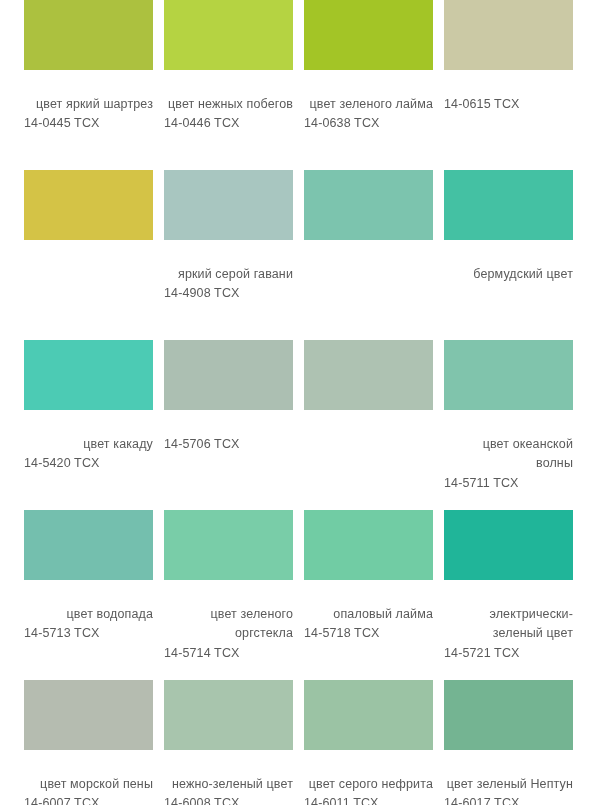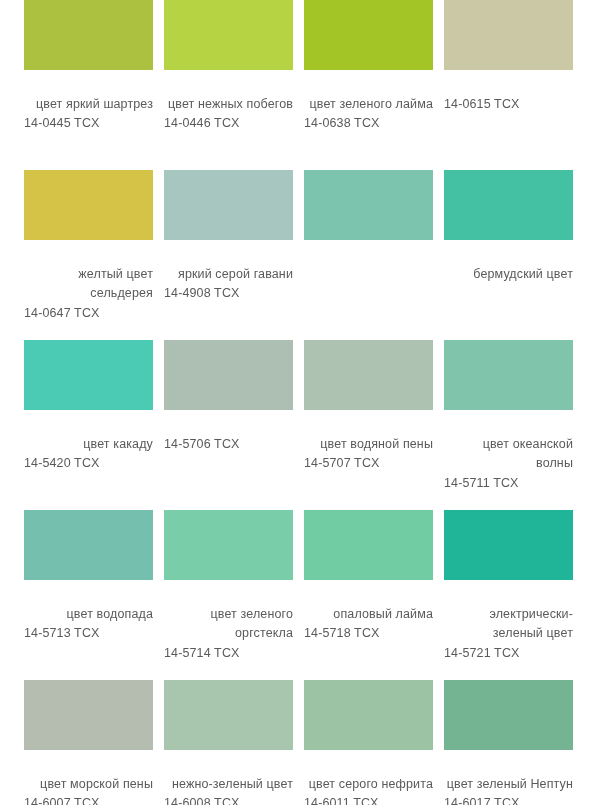--- a/index.html
+++ b/index.html
@@ -74,25 +74,20 @@
       </div>
     </div>
     <div class="swatch-cell">
       <div class="swatch-chip" style="background: rgb(203, 201, 165);"></div>
       <div class="swatch-caption">
         <span class="swatch-code">14-0615 TCX</span>
       </div>
     </div>
     <div class="swatch-cell">
       <div class="swatch-chip" style="background: rgb(212, 195, 70);"></div>
-      <div class="swatch-caption">
-        <span class="swatch-name">желтый цвет
-сельдерея</span>
-        <span class="swatch-code">14-0647 TCX</span>
-      </div>
     </div>
     <div class="swatch-cell">
       <div class="swatch-chip" style="background: rgb(168, 198, 192);"></div>
       <div class="swatch-caption">
         <span class="swatch-name">яркий серой гавани</span>
         <span class="swatch-code">14-4908 TCX</span>
       </div>
     </div>
     <div class="swatch-cell">
       <div class="swatch-chip" style="background: rgb(124, 196, 174);"></div>
@@ -111,24 +106,20 @@
       </div>
     </div>
     <div class="swatch-cell">
       <div class="swatch-chip" style="background: rgb(172, 191, 178);"></div>
       <div class="swatch-caption">
         <span class="swatch-code">14-5706 TCX</span>
       </div>
     </div>
     <div class="swatch-cell">
       <div class="swatch-chip" style="background: rgb(174, 194, 178);"></div>
-      <div class="swatch-caption">
-        <span class="swatch-name">цвет водяной пены</span>
-        <span class="swatch-code">14-5707 TCX</span>
-      </div>
     </div>
     <div class="swatch-cell">
       <div class="swatch-chip" style="background: rgb(128, 196, 172);"></div>
       <div class="swatch-caption">
         <span class="swatch-name">цвет океанской
 волны</span>
         <span class="swatch-code">14-5711 TCX</span>
       </div>
     </div>
     <div class="swatch-cell">

